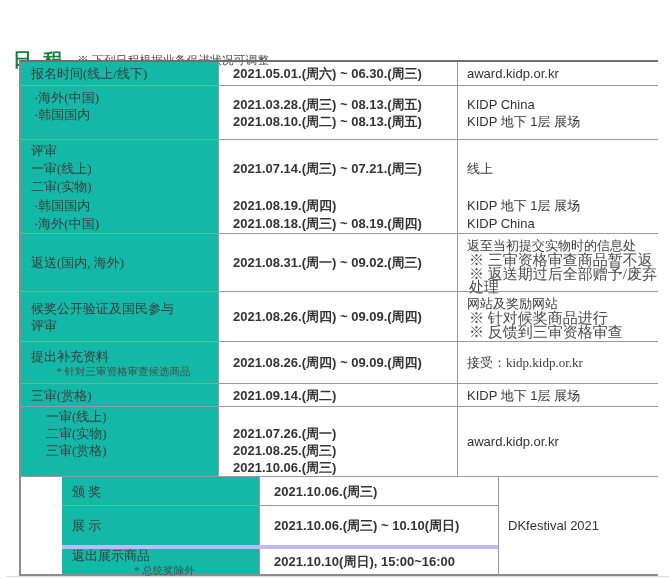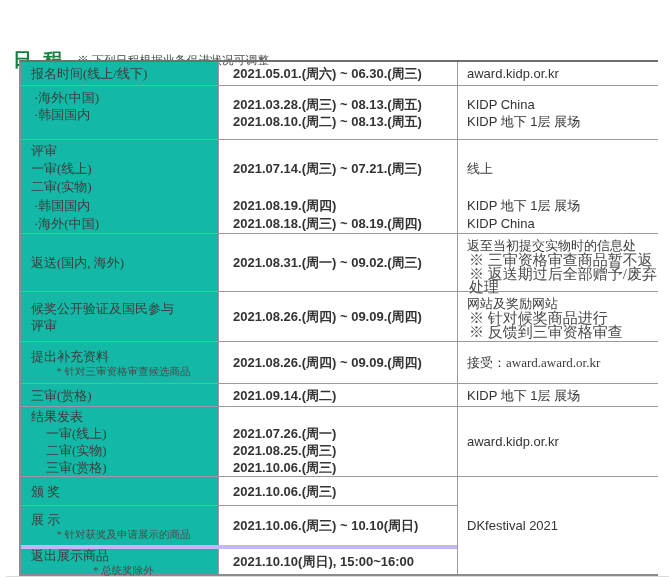--- a/index.html
+++ b/index.html
@@ -32,21 +32,21 @@
 
   .fix5{justify-content:flex-start;padding-top:2px;}
   .fix5 span{display:block;height:18.2px;line-height:18.2px;}
   .fix4{justify-content:flex-start;padding-top:1px;}
   .fix4 span{display:block;height:17px;line-height:17px;}
 
   .r1{height:23px}.r2{height:53px}.r3{height:93px}.r4{height:57px}.r5{height:49px}
   .r6{height:41px}.r7{height:22px}.r8{height:69px}
 
   .grp{display:flex;}
-  .grp-left{width:436px;display:flex;flex-direction:column;}
+  .grp-left{width:436px;display:flex;flex-direction:column;padding-left:41px;}
   .gr{display:flex;}
   .gr .c2{border-right:none;}
   .gr1{height:28px;border-bottom:1px solid #9a9a9a;}
   .gr2{height:39px;border-bottom:4px solid #c4b5fd;}
   .gr3{height:25px;}
   .c3m{flex:1;border-left:1px solid #9a9a9a;display:flex;flex-direction:column;
        justify-content:center;padding-left:9px;}
 
   .pageline{position:absolute;left:6px;right:0;bottom:2px;height:1px;background:#dcdcdc;}
 </style>
@@ -144,39 +144,38 @@
 
     <div class="tr r6">
       <div class="c1">
         <span class="main">提出补充资料</span>
         <span class="subnote">* 针对三审资格审查候选商品</span>
       </div>
       <div class="c2">
         <span class="date">2021.08.26.(周四) ~ 09.09.(周四)</span>
       </div>
       <div class="c3">
-        <span class="main">接受：award.award.or.kr</span>
+        <span class="main">接受：kidp.kidp.or.kr</span>
       </div>
     </div>
 
     <div class="tr r7">
       <div class="c1">
         <span class="main">三审(赏格)</span>
       </div>
       <div class="c2">
         <span class="date">2021.09.14.(周二)</span>
       </div>
       <div class="c3">
         <span class="latin">KIDP 地下 1层 展场</span>
       </div>
     </div>
 
     <div class="tr r8">
       <div class="c1 fix4">
-        <span class="main">结果发表</span>
         <span class="main ind2">一审(线上)</span>
         <span class="main ind2">二审(实物)</span>
         <span class="main ind2">三审(赏格)</span>
       </div>
       <div class="c2 fix4">
         <span class="date"></span>
         <span class="date">2021.07.26.(周一)</span>
         <span class="date">2021.08.25.(周三)</span>
         <span class="date">2021.10.06.(周三)</span>
       </div>
@@ -193,21 +192,20 @@
             <span class="main">颁 奖</span>
           </div>
           <div class="c2">
             <span class="date">2021.10.06.(周三)</span>
           </div>
         </div>
 
         <div class="gr gr2">
           <div class="c1">
             <span class="main">展 示</span>
-            <span class="subnote">* 针对获奖及申请展示的商品</span>
           </div>
           <div class="c2">
             <span class="date">2021.10.06.(周三) ~ 10.10(周日)</span>
           </div>
         </div>
 
         <div class="gr gr3">
           <div class="c1">
             <span class="main">返出展示商品</span>
             <span class="subnote">* 总统奖除外</span>

